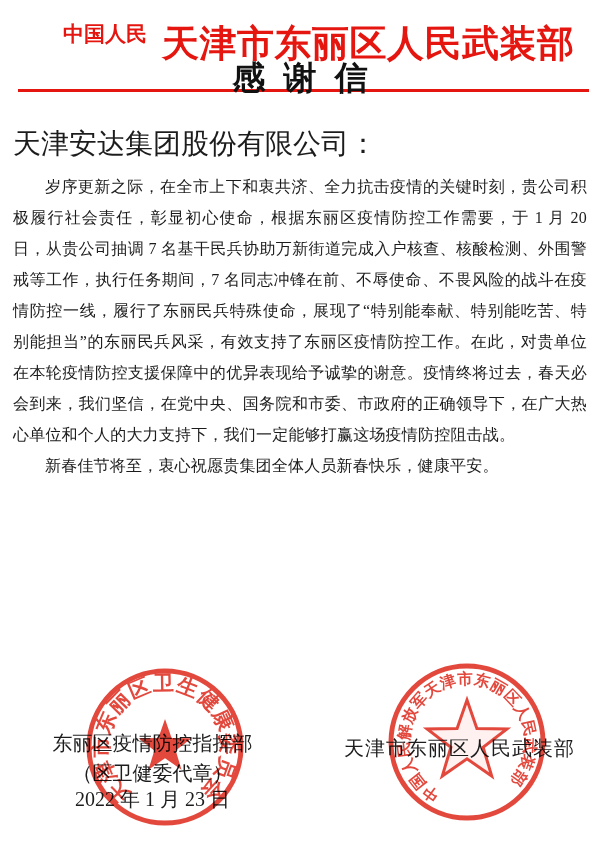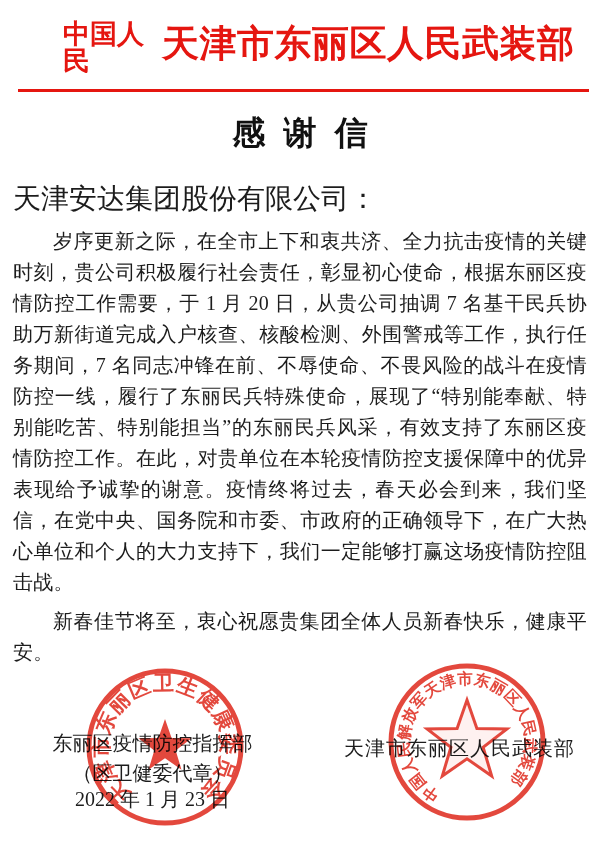--- a/index.html
+++ b/index.html
@@ -7,50 +7,50 @@
     position:relative;
     width:600px;height:849px;
     background:#ffffff;
     overflow:hidden;
     font-family:"Liberation Serif","DejaVu Serif",serif;
     color:#1c1c1c;
   }
   
   .org-small{
     position:absolute;left:63px;top:21px;width:88px;
-    color:#e51610;font-weight:bold;font-size:27px;line-height:27px;
+    color:#e51610;font-weight:bold;font-size:21px;line-height:27px;
   }
   .org-small .l2{text-align:justify;text-align-last:justify;}
   .org-title{
     position:absolute;left:162px;top:19px;width:420px;
     color:#e51610;font-weight:bold;font-size:37px;line-height:50px;
     letter-spacing:0.5px;white-space:nowrap;
   }
   .red-line{
     position:absolute;left:18px;right:11px;top:89px;height:3px;
     background:#e51610;
   }
   
-  .content{position:absolute;left:0;top:0;width:600px;padding-top:111px;}
+  .content{position:absolute;left:0;top:0;width:600px;padding-top:56px;}
   .letter-title{
     text-align:center;font-size:33px;font-weight:bold;
     letter-spacing:0.55em;text-indent:0.55em;line-height:44px;
     color:#111;
   }
   .salutation{
     margin:28px 13px 0 13px;
     font-size:28px;line-height:31px;
   }
   .para{
     margin:12px 13px 0 13px;
-    font-size:20px;line-height:31px;
+    font-size:16px;line-height:31px;
     text-align:justify;text-indent:2em;
     letter-spacing:0.2px;
   }
-  .para.closing{margin-top:8px;}
+  .para.closing{margin-top:0;}
   
   .sig{position:absolute;white-space:nowrap;z-index:1;}
   .sig-left{left:35px;width:235px;text-align:center;font-size:20px;}
   .sig-l1{top:730px;}
   .sig-l2{top:760px;}
   .sig-l3{top:786px;}
   .sig-right{
     left:344px;top:735px;font-size:20px;letter-spacing:1px;
   }
   

